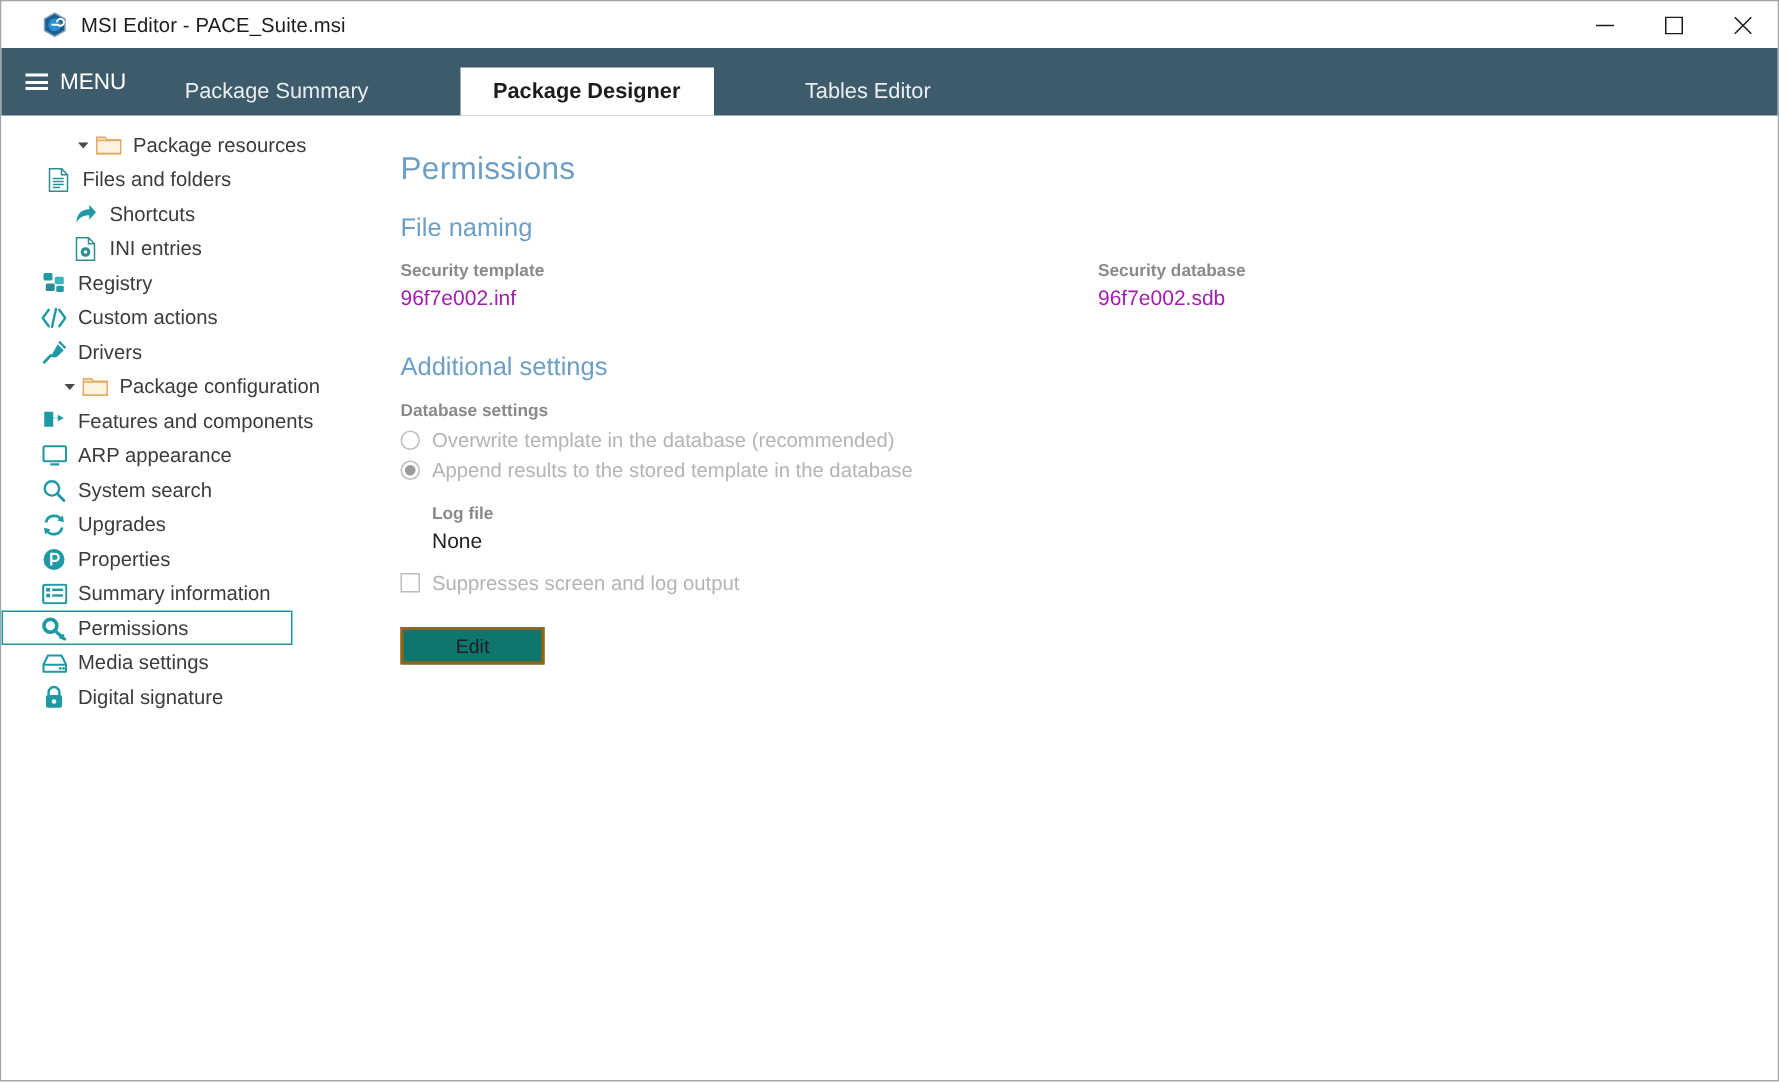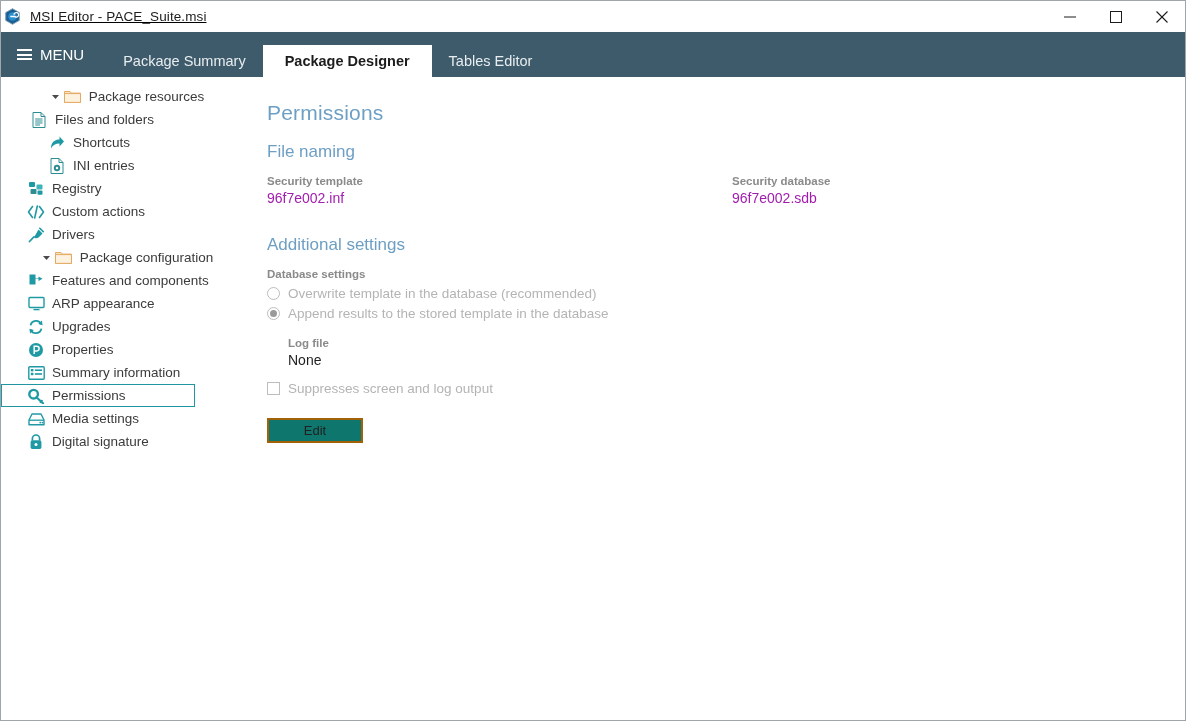--- a/index.html
+++ b/index.html
@@ -30,22 +30,21 @@
     height: 31px;
     min-height: 31px;
     background: #ffffff;
     display: flex;
     align-items: center;
     position: relative;
   }
   .title-left {
     display: flex;
     align-items: center;
-    padding-left: 3px;
-    text-decoration: underline;
+    padding-left: 27px;
   }
   .app-icon {
     width: 17px;
     height: 17px;
     position: relative;
     margin-right: 9px;
     flex: 0 0 auto;
   }
   .app-icon svg { display: block; }
   .title-text {
@@ -99,20 +98,21 @@
     display: block;
     height: 2px;
     background: #ffffff;
     border-radius: 0;
   }
   .tabs {
     display: flex;
     align-items: flex-end;
     height: 45px;
     margin-left: 8px;
+    gap: 44px;
   }
   .tab {
     height: 32px;
     line-height: 32px;
     padding: 0 17px;
     font-size: 14.5px;
     color: #e8edf0;
     box-sizing: border-box;
     white-space: nowrap;
   }
@@ -452,20 +452,29 @@
       <div class="tree-item lvl1b">
         <span class="ticon">
           <svg width="17" height="15" viewBox="0 0 17 15">
             <rect x="1" y="1.5" width="15" height="10" rx="1" fill="none" stroke="#1f9aa4" stroke-width="1.4"></rect>
             <line x1="5.5" y1="13.6" x2="11.5" y2="13.6" stroke="#1f9aa4" stroke-width="1.4"></line>
           </svg>
         </span>
         <span class="tlabel">ARP appearance</span>
       </div>
 
+      <div class="tree-item lvl1b">
+        <span class="ticon">
+          <svg width="16" height="16" viewBox="0 0 16 16">
+            <circle cx="6.6" cy="6.6" r="4.8" fill="none" stroke="#1f9aa4" stroke-width="1.6"></circle>
+            <line x1="10.2" y1="10.2" x2="14.6" y2="14.6" stroke="#1f9aa4" stroke-width="1.9" stroke-linecap="round"></line>
+          </svg>
+        </span>
+        <span class="tlabel">System search</span>
+      </div>
 
       <div class="tree-item lvl1b">
         <span class="ticon">
           <svg width="16" height="16" viewBox="0 0 16 16">
             <path d="M13.2 5.2 A5.6 5.6 0 0 0 2.6 6.4" fill="none" stroke="#1f9aa4" stroke-width="1.8"></path>
             <polygon points="13.9,1.6 14.6,6.2 10.2,5" fill="#1f9aa4"></polygon>
             <path d="M2.8 10.8 A5.6 5.6 0 0 0 13.4 9.6" fill="none" stroke="#1f9aa4" stroke-width="1.8"></path>
             <polygon points="2.1,14.4 1.4,9.8 5.8,11" fill="#1f9aa4"></polygon>
           </svg>
         </span>

